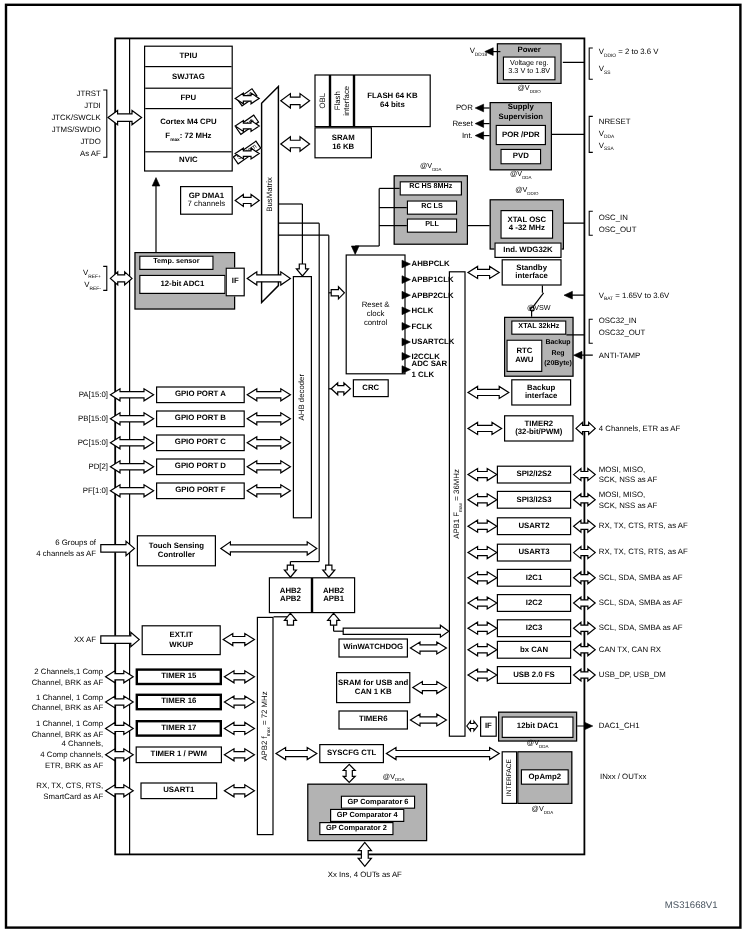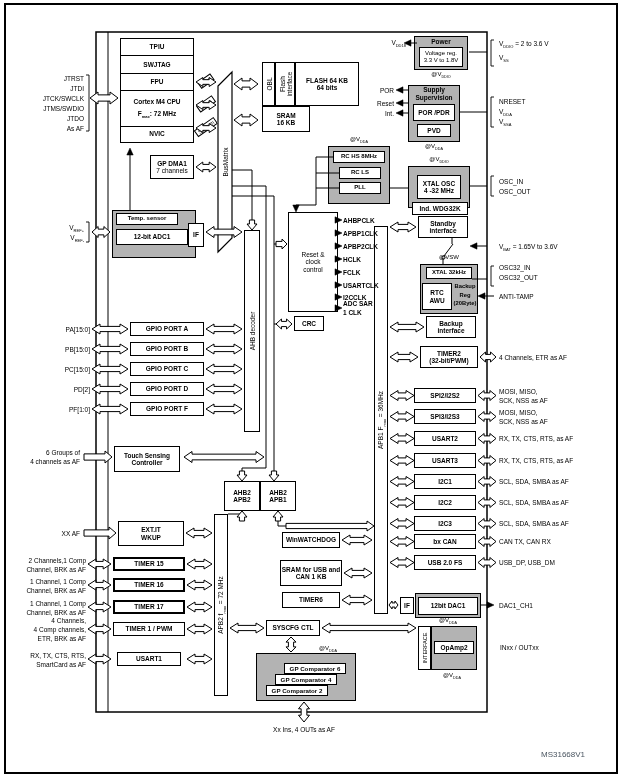--- a/index.html
+++ b/index.html
@@ -18,21 +18,21 @@
   .rt{text-align:right;}
   .ctr{text-align:center;}
   .vlab{position:absolute;z-index:3;white-space:nowrap;font-size:6.5px;line-height:7px;
         transform:translate(-50%,-50%) rotate(-90deg);}
   .slab{position:absolute;z-index:4;white-space:nowrap;font-size:5.5px;line-height:6px;background:#fff;
         border:0.8px solid #000;padding:0 2px;transform:translate(-50%,-50%) rotate(-35deg);}
   .row{display:flex;flex-direction:column;align-items:center;justify-content:center;
        font-weight:bold;font-size:6.5px;line-height:8px;}
   sub{font-size:0.62em;line-height:0;}
   .nb{font-weight:normal;}
-  .ref{font-size:8px;color:#4a5560;text-align:center;}
+  .ref{font-size:8px;color:#4a5560;}
 </style>
 </head>
 <body>
 
 <div id="canvas">
 
   <svg id="base" width="622" height="778">
     <rect x="96" y="32" width="391" height="680" fill="none" stroke="#000" stroke-width="1.5"></rect>
     <line x1="108" y1="32" x2="108" y2="712" stroke="#000" stroke-width="1"></line>
     <polygon points="218,86 232,72 232,238 218,252" fill="#fff" stroke="#000" stroke-width="1.2"></polygon>

